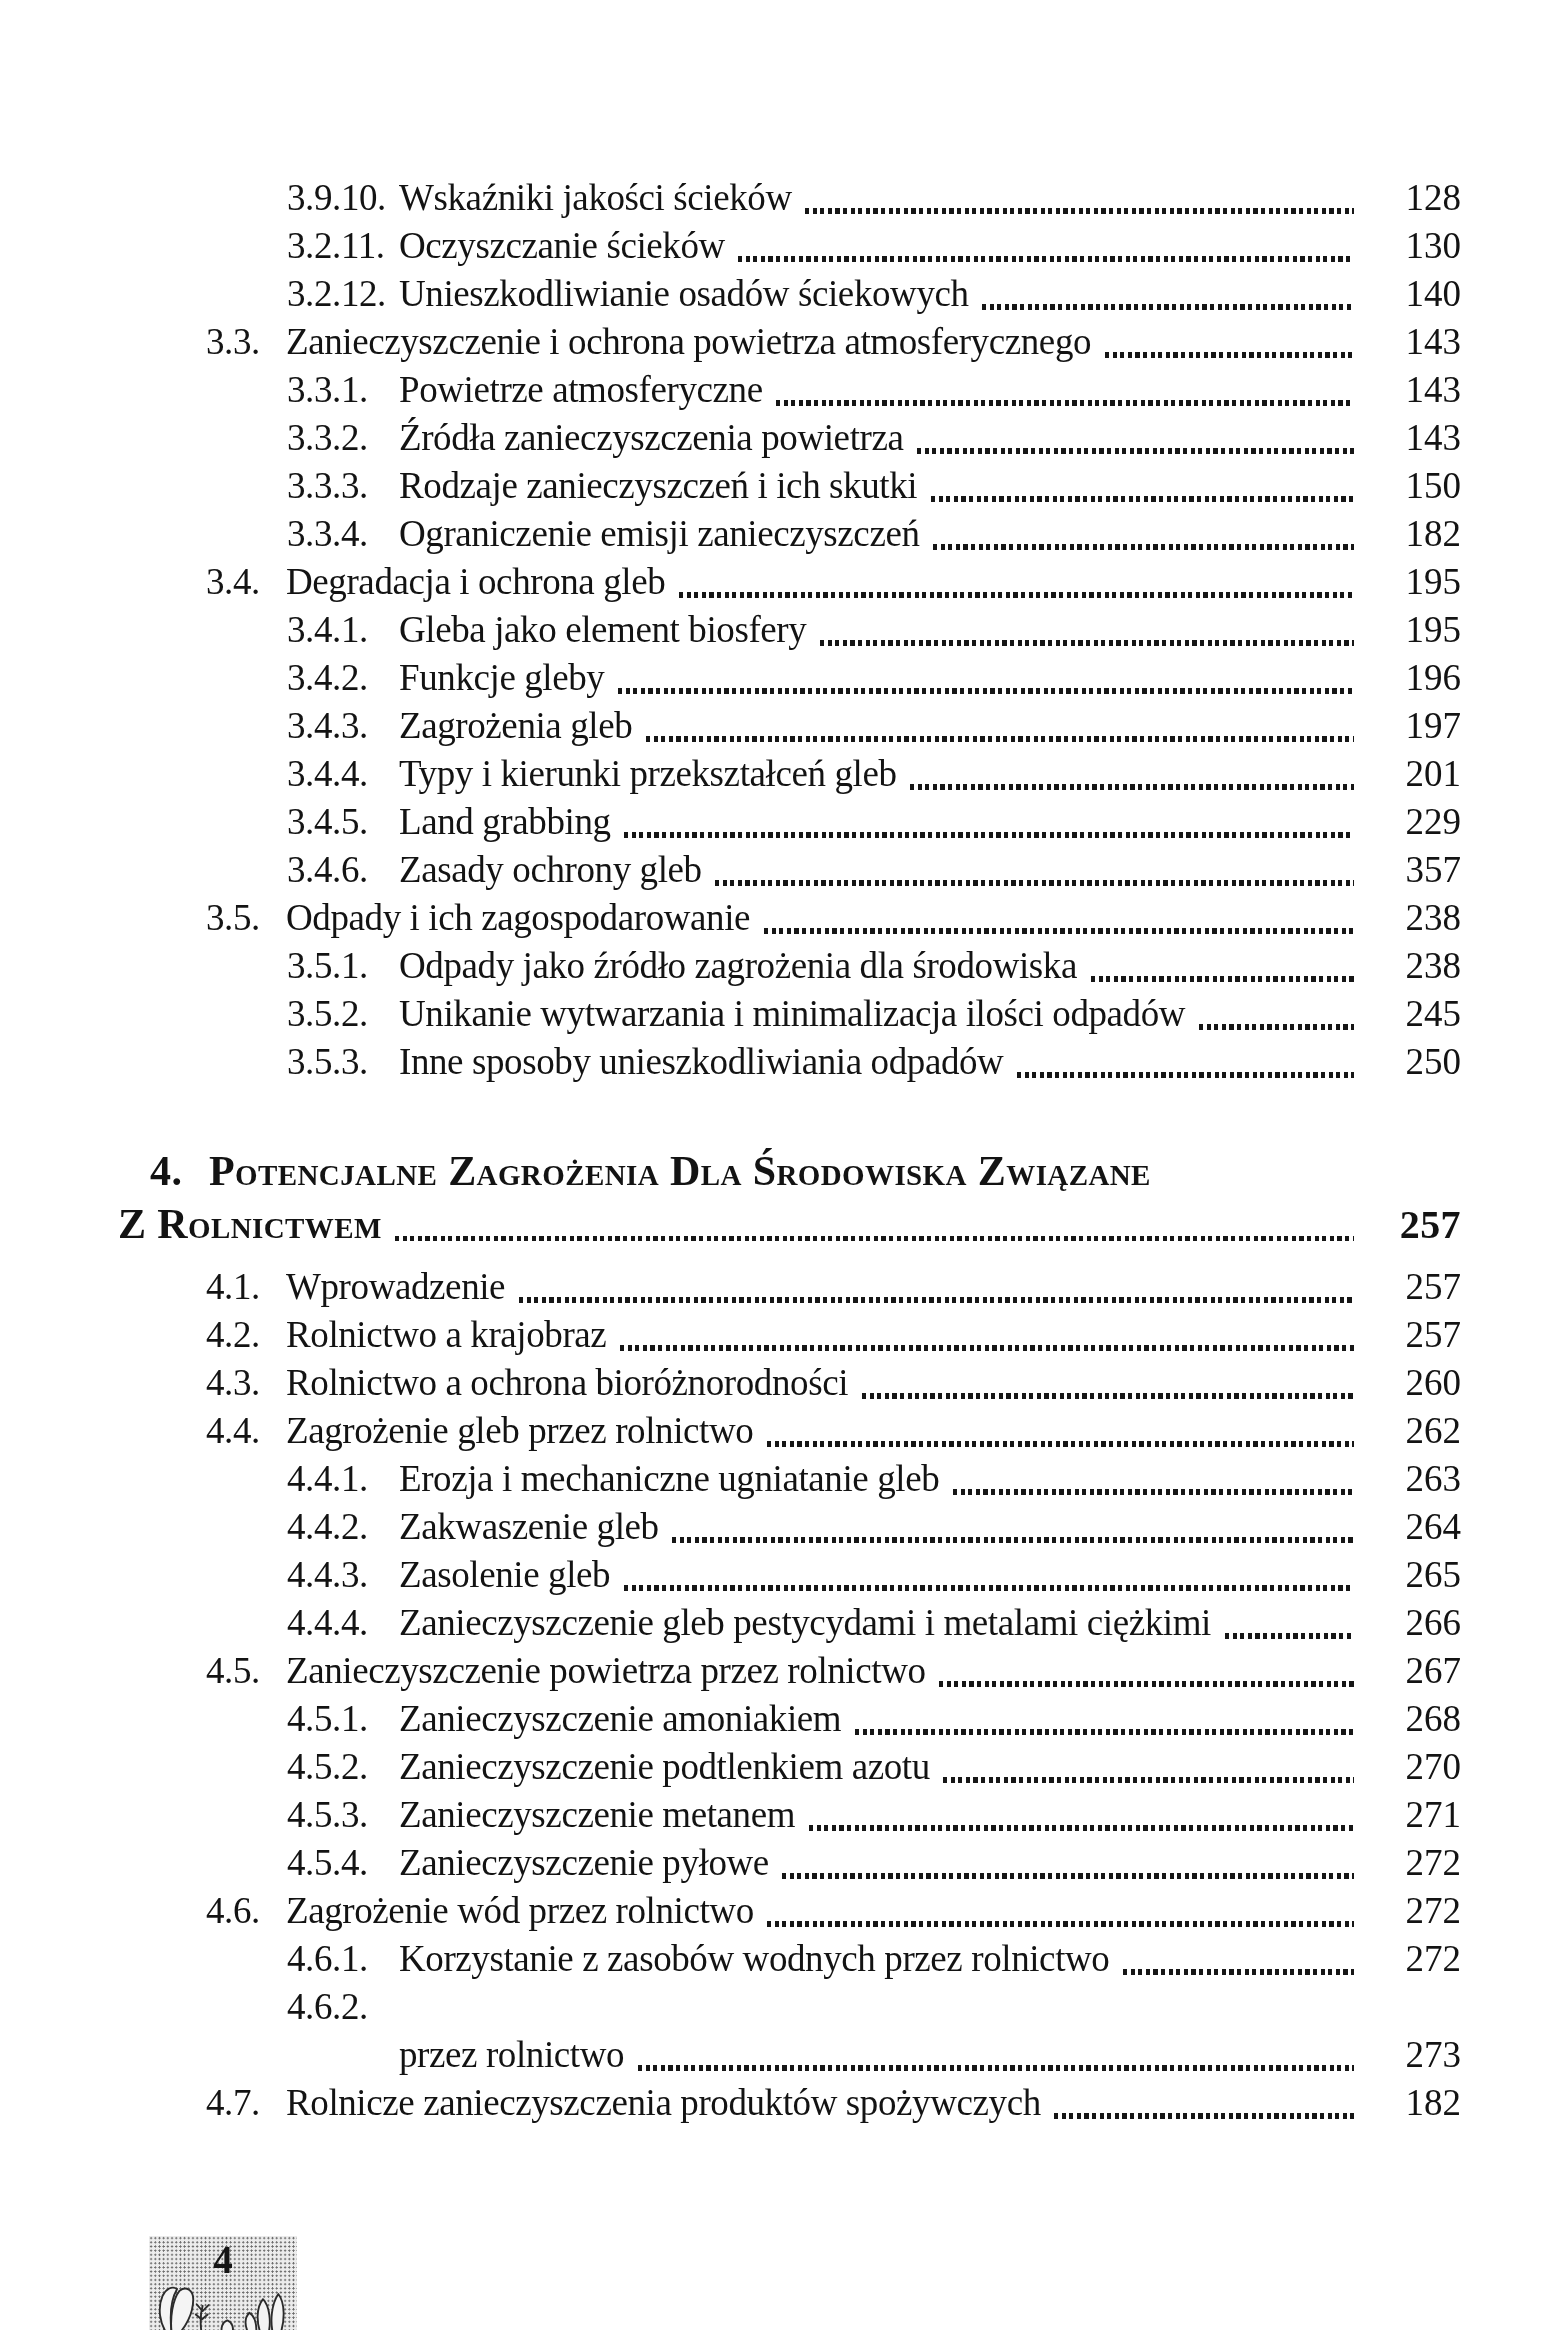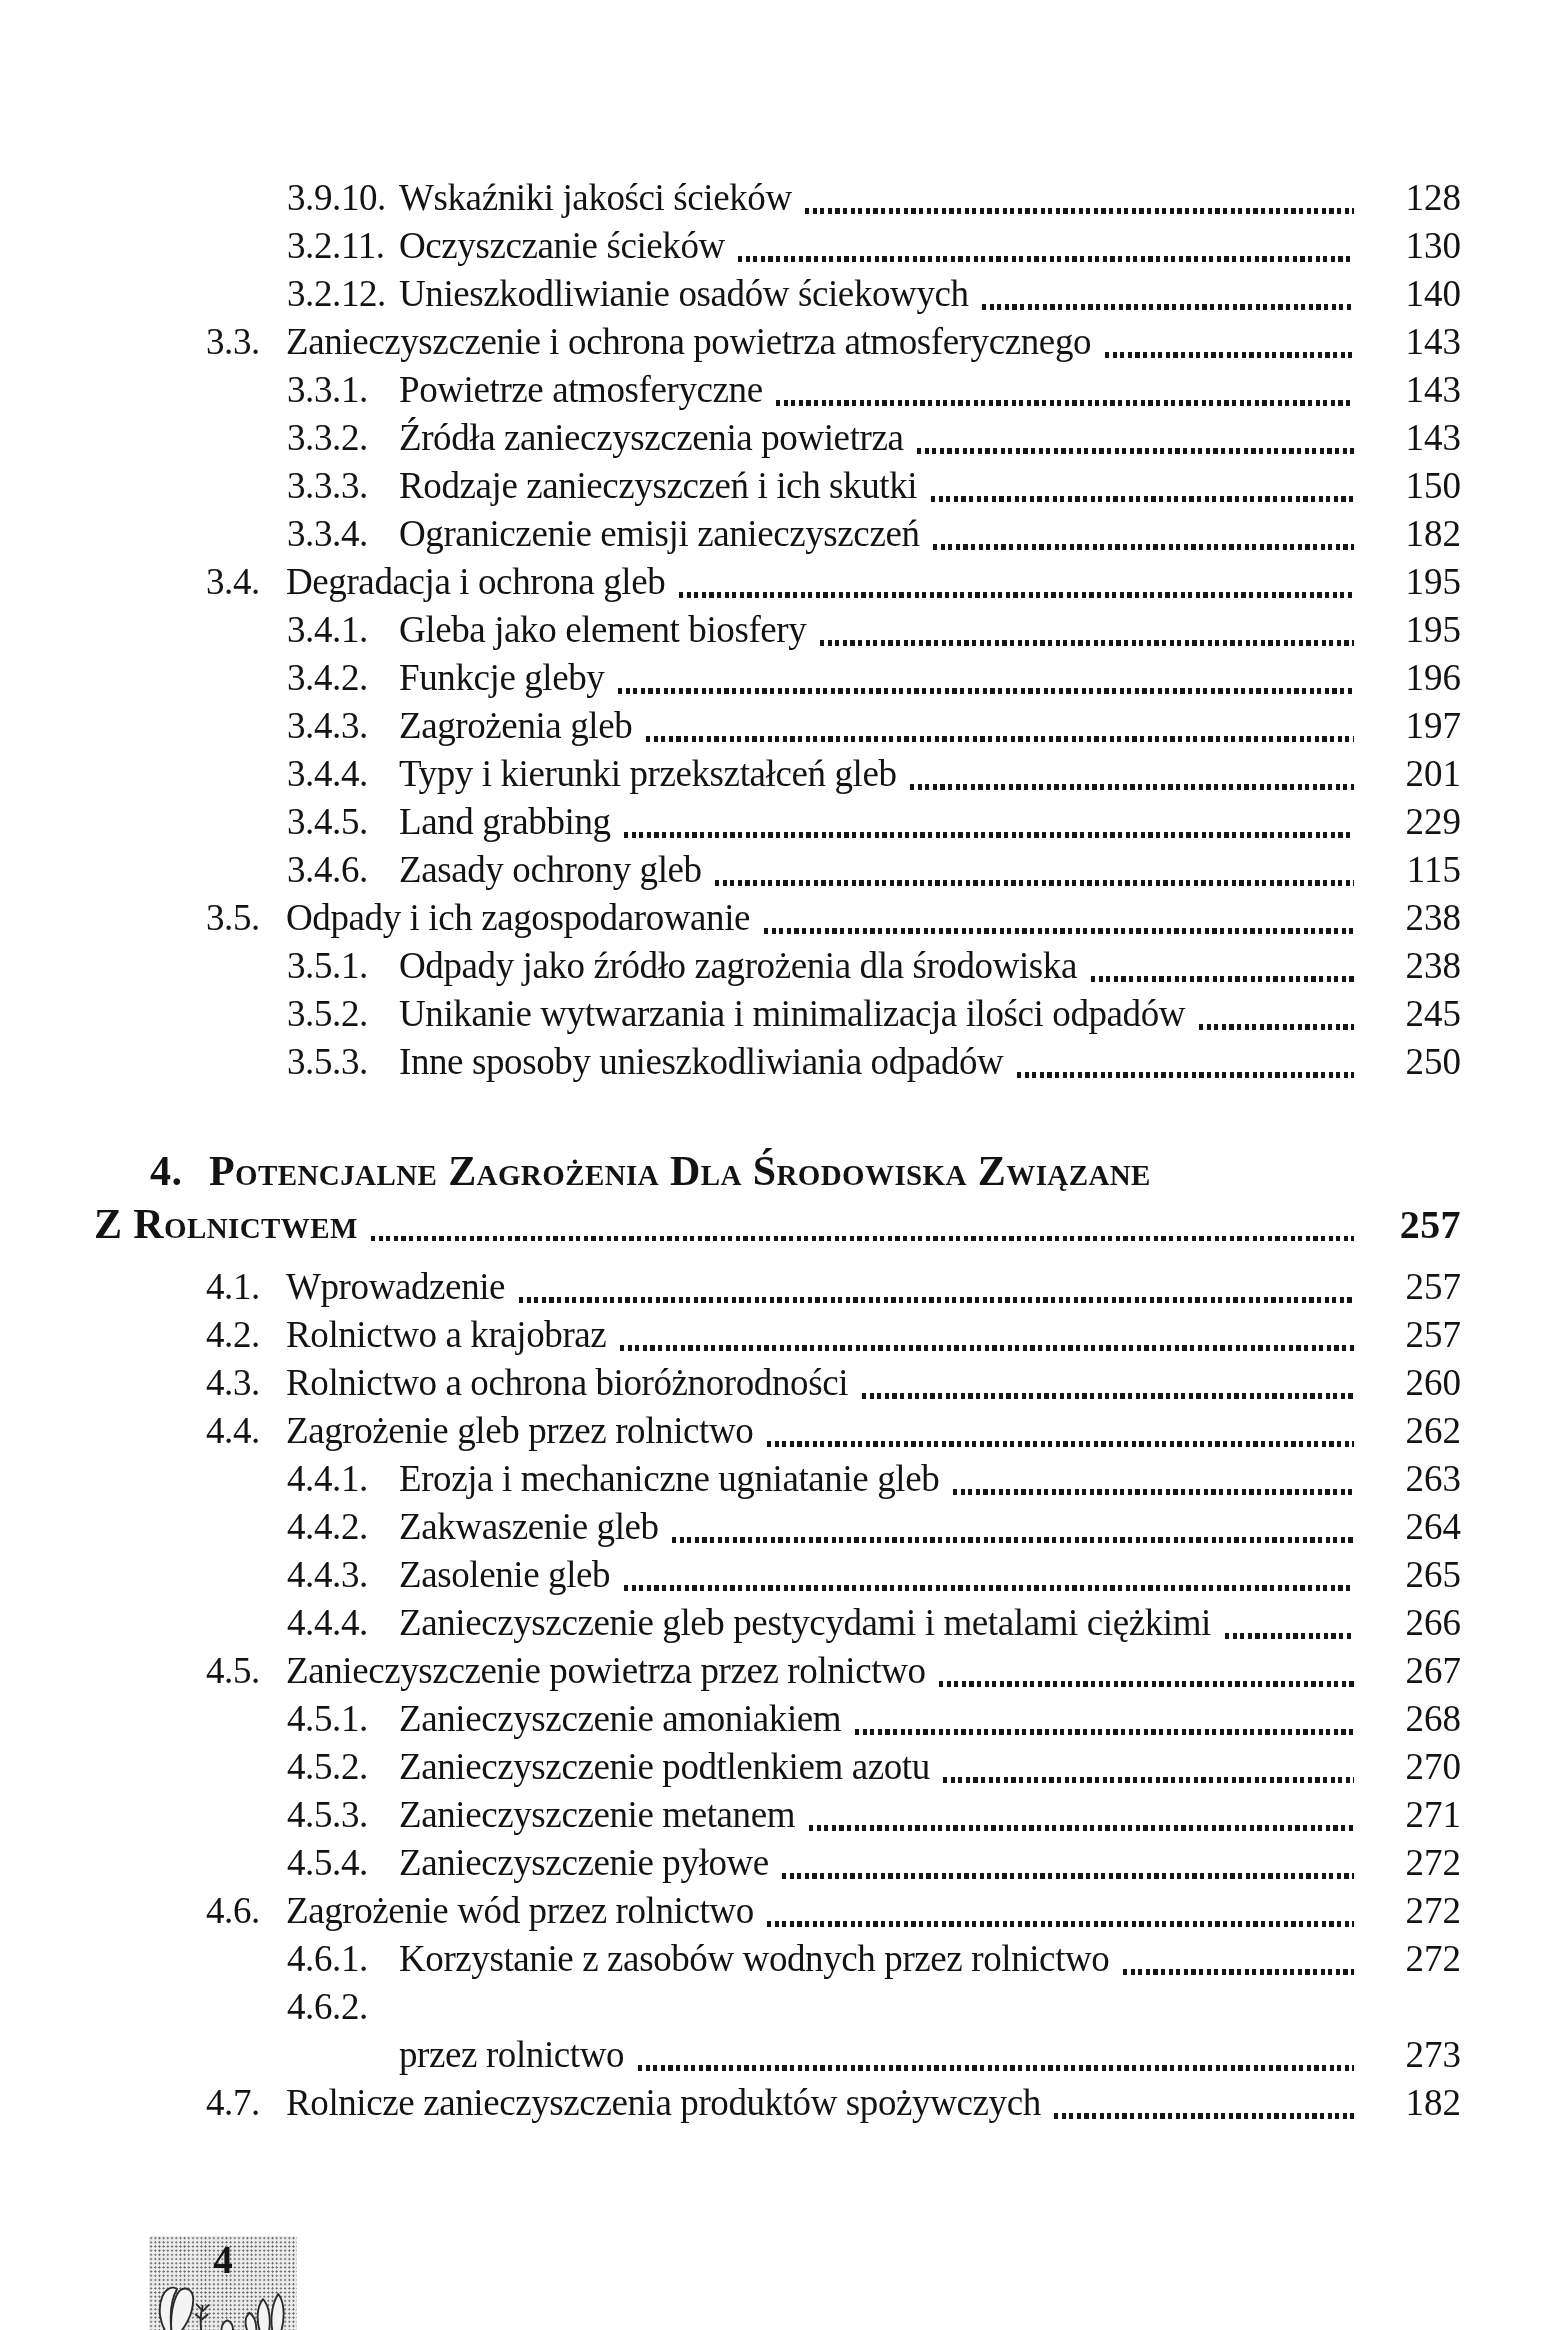--- a/index.html
+++ b/index.html
@@ -47,21 +47,21 @@
     font-weight: bold;
     font-variant: small-caps;
     font-size: 42px;
     line-height: 53px;
     letter-spacing: 0.4px;
   }
   .heading .h-row1 { display: flex; padding-left: 150px; }
   .heading .h-num { width: 59px; flex: none; }
   .heading .h-row2 {
     display: flex; align-items: flex-start;
-    padding-left: 94px; padding-right: 107px;
+    padding-left: 118px; padding-right: 107px;
   }
   .heading .h-row2 .leader { margin-bottom: 10.2px; }
   .heading .h-page { width: 78px; flex: none; text-align: right; font-variant: normal; font-size: 40px; }
 
   
   .footer-box {
     position: absolute;
     left: 149px; top: 2236px;
     width: 148px; height: 94px;
     background-color: #ececec;
@@ -166,21 +166,21 @@
       <div class="toc-row lvl3">
         <span class="num">3.4.5.</span>
         <span class="title">Land grabbing</span>
         <div class="leader"></div>
         <span class="page">229</span>
       </div>
       <div class="toc-row lvl3">
         <span class="num">3.4.6.</span>
         <span class="title">Zasady ochrony gleb</span>
         <div class="leader"></div>
-        <span class="page">115</span>
+        <span class="page">357</span>
       </div>
       <div class="toc-row lvl2">
         <span class="num">3.5.</span>
         <span class="title">Odpady i ich zagospodarowanie</span>
         <div class="leader"></div>
         <span class="page">238</span>
       </div>
       <div class="toc-row lvl3">
         <span class="num">3.5.1.</span>
         <span class="title">Odpady jako źródło zagrożenia dla środowiska</span>

